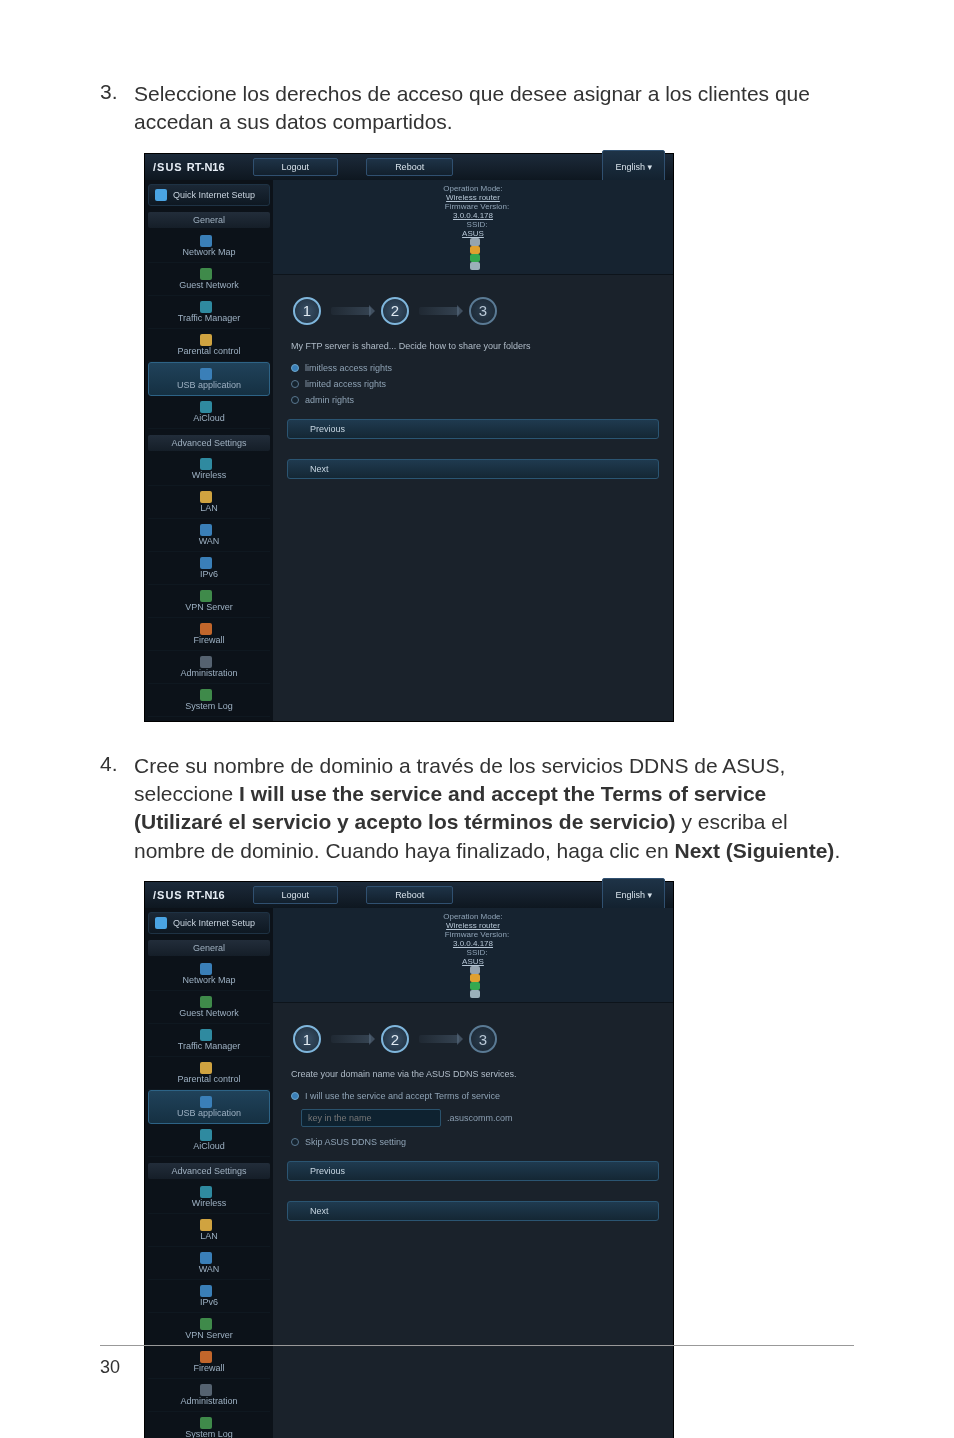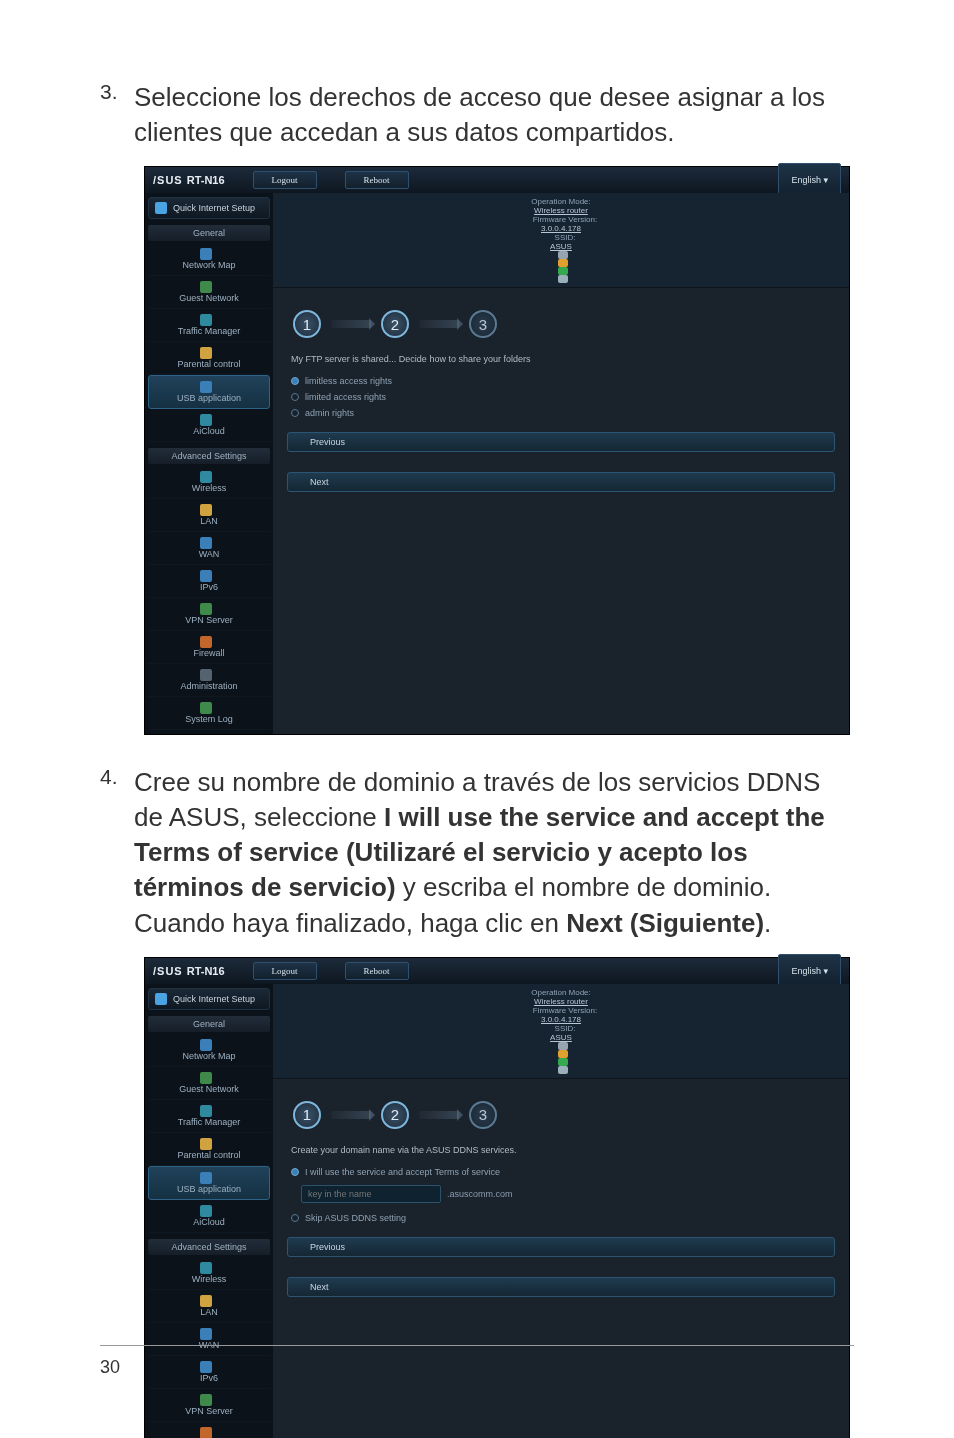--- a/index.html
+++ b/index.html
@@ -7,50 +7,49 @@
       width: 954px;
       height: 1438px;
       font-family: -apple-system, "Segoe UI", Helvetica, Arial, sans-serif;
       background: #fff;
       padding: 80px 100px 40px 100px;
       position: relative;
       color: #222;
     }
     .step { display: flex; margin-bottom: 16px; }
     .step-num { min-width: 34px; font-size: 21px; color: #333; }
-    .step-body { flex: 1; font-size: 26px; line-height: 1.35; color: #333; }
+    .step-body { flex: 1; font-size: 21px; line-height: 1.35; color: #333; }
     .step-body b { font-weight: 700; }
 
     .router-shot {
       margin: 10px 0 30px 44px;
-      width: 706px;
+      width: 530px;
       background: #0b0e13;
       border: 1px solid #000;
       color: #cfd6dd;
       font-family: Arial, sans-serif;
       font-size: 9px;
     }
     .rs-titlebar {
       display: flex;
       align-items: center;
       background: linear-gradient(#1c2a3a, #0e1720);
       height: 26px;
       padding: 0 8px;
     }
     .rs-logo { font-weight: bold; color: #e7eef6; font-size: 11px; letter-spacing: 1px; }
     .rs-logo-model { font-weight: bold; color: #e7eef6; font-size: 11px; margin-left: 4px; text-align: center; }
     .rs-tbtn {
       background: linear-gradient(#1e3347,#12202d);
       border: 1px solid #305070;
       color: #d7e2ea;
       font-size: 9px;
-      padding: 3px 18px;
+      padding: 3px 28px;
       margin-left: 28px;
       border-radius: 2px;
-      font-family: Liberation Serif, serif;
     }
     .rs-lang {
       margin-left: auto;
       background: linear-gradient(#1e3347,#12202d);
       border: 1px solid #305070;
       color: #d7e2ea;
       font-size: 9px;
       padding: 11px 12px;
       border-radius: 2px;
     }

